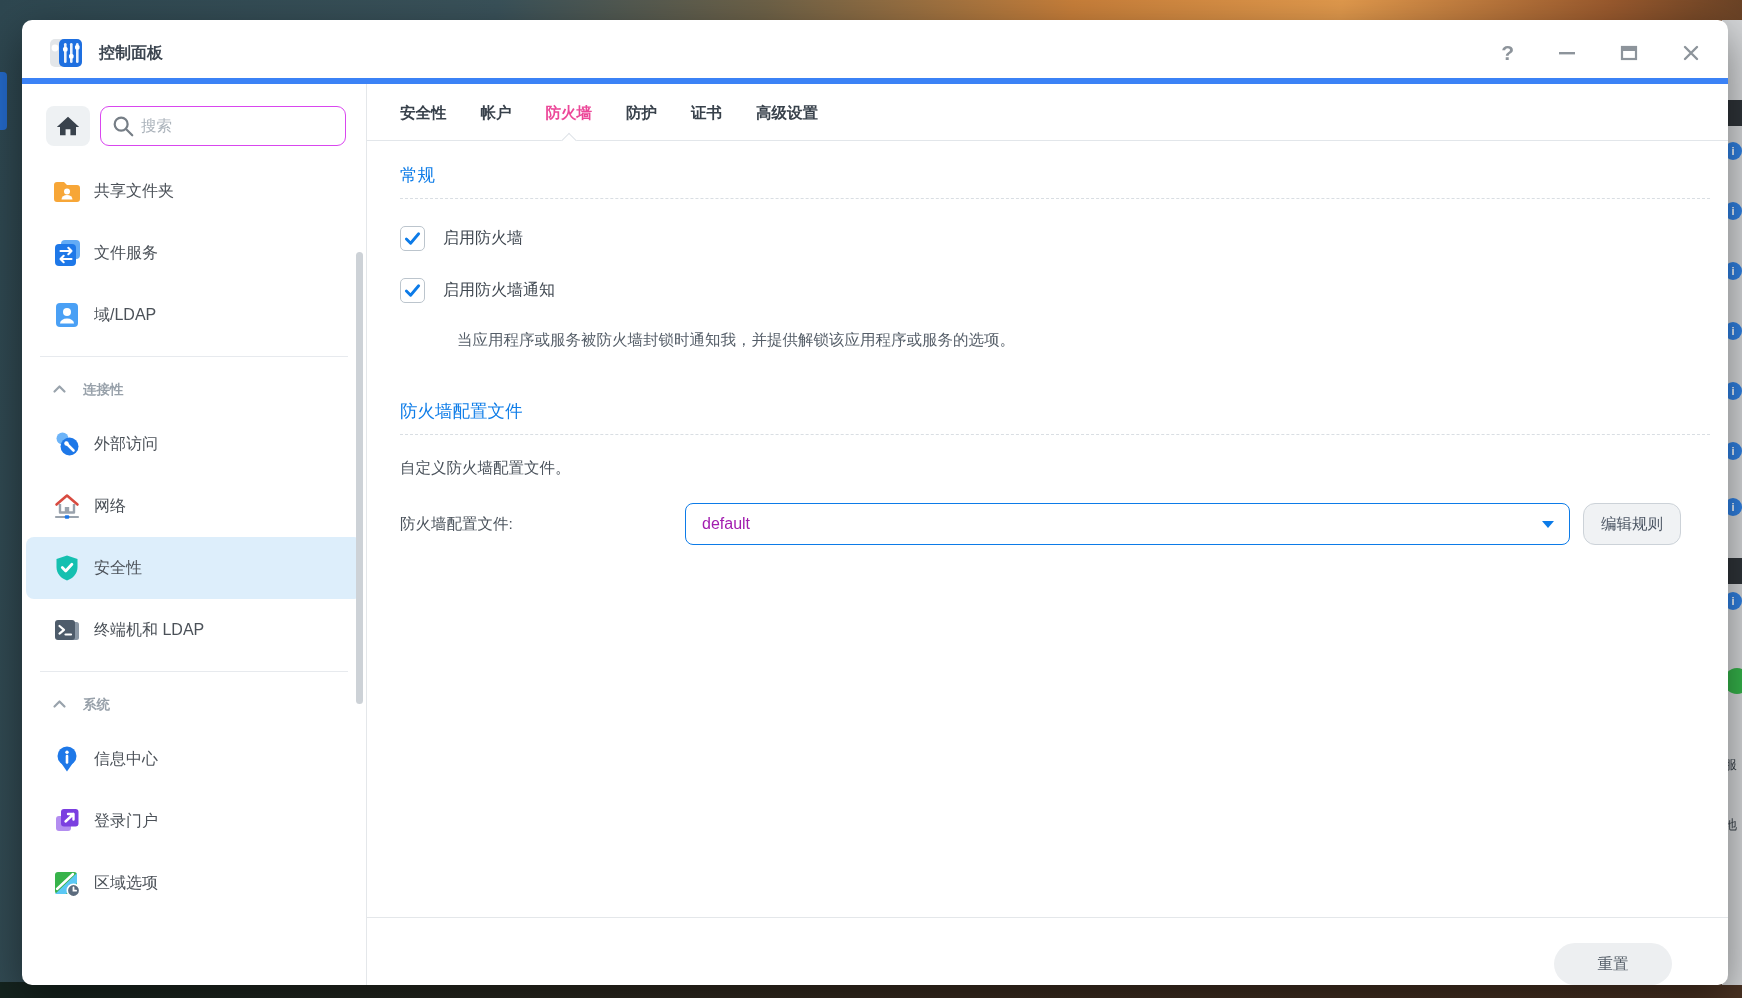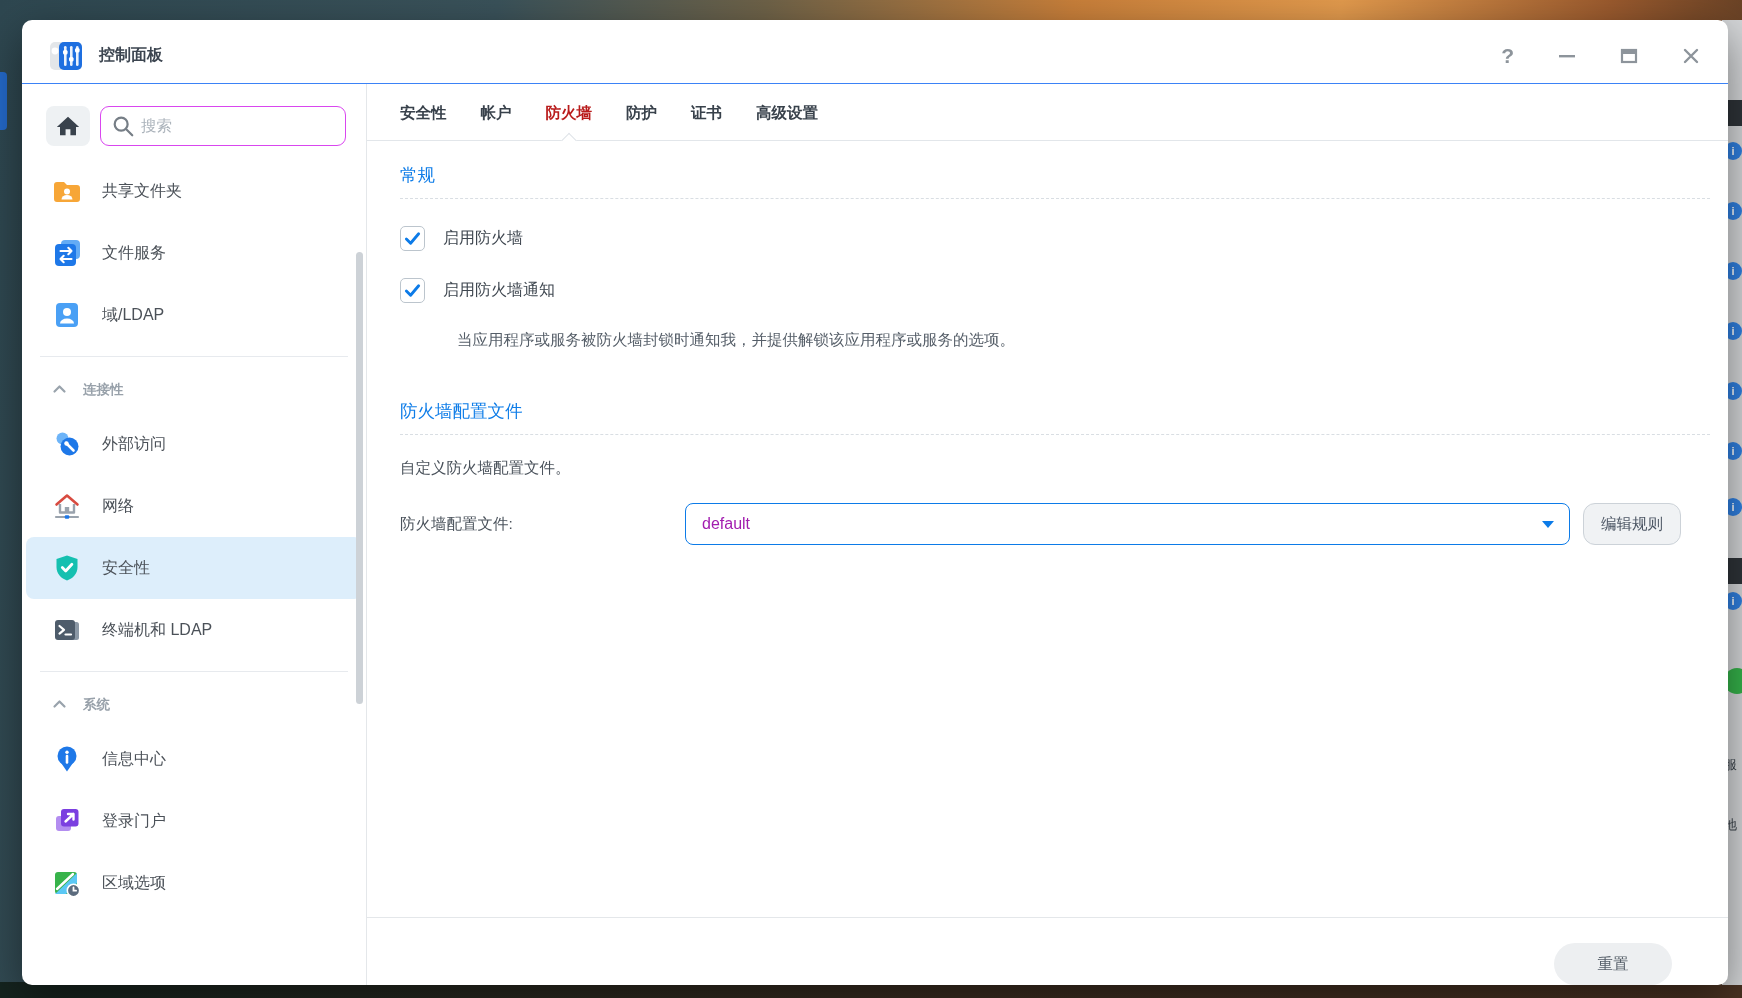--- a/index.html
+++ b/index.html
@@ -15,50 +15,50 @@
   .bg-sliver .bar{position:absolute;left:0;width:100%;height:26px;background:#2e3338;}
   .bg-sliver .dot{position:absolute;left:2px;width:18px;height:18px;border-radius:50%;background:#2f7fe0;color:#fff;font-size:11px;font-weight:bold;text-align:center;line-height:18px;}
   .bg-sliver .gdot{position:absolute;left:2px;width:26px;height:26px;border-radius:50%;background:#35b24a;}
   .bg-sliver .frag{position:absolute;left:2px;font-size:13px;color:#3a424a;white-space:nowrap;}
   .left-sliver{position:absolute;left:0;top:72px;width:7px;height:58px;background:#2469c8;border-radius:0 4px 4px 0;box-shadow:inset -2px 0 0 #15durchblue;}
   
   .window{
     position:absolute;left:22px;top:20px;width:1706px;height:965px;background:#fff;border-radius:10px;
     box-shadow:0 14px 44px rgba(0,0,0,.45);display:flex;flex-direction:column;overflow:hidden;
   }
-  .titlebar{height:64px;flex:0 0 64px;display:flex;align-items:center;padding:8px 28px 0 26px;border-bottom:1px solid #3b82f6;}
+  .titlebar{height:64px;flex:0 0 64px;display:flex;align-items:center;padding:8px 28px 0 26px;border-bottom:6px solid #3b82f6;}
   .app-icon{width:36px;height:36px;margin-right:15px;flex:0 0 auto;}
   .window-title{font-size:16px;font-weight:bold;color:#3c4550;}
   .tb-spacer{flex:1;}
   .tb-controls{display:flex;align-items:center;gap:44px;}
   .tb-btn{color:#8d949b;display:flex;align-items:center;justify-content:center;cursor:default;}
   .tb-help{font-size:21px;font-weight:bold;}
   .wbody{flex:1;display:flex;min-height:0;}
   
   .sidebar{width:345px;flex:0 0 345px;border-right:1px solid #e4e7ea;position:relative;padding-top:22px;overflow:hidden;}
   .search-row{display:flex;align-items:center;padding:0 20px 14px 24px;gap:10px;}
   .home-btn{width:44px;height:40px;background:#eef1f3;border-radius:8px;display:flex;align-items:center;justify-content:center;flex:0 0 auto;}
   .search-wrap{position:relative;flex:1;}
   .search-wrap svg{position:absolute;left:11px;top:8px;}
   .search-input{width:100%;height:40px;border:1px solid #d946ef;border-radius:9px;padding:0 10px 0 40px;font-size:15.5px;color:#333;outline:none;font-family:inherit;}
   .search-input::placeholder{color:#abb3bb;}
-  .side-item{height:62px;display:flex;align-items:center;padding-left:26px;gap:20px;margin:0 4px;border-radius:8px;cursor:default;}
+  .side-item{height:62px;display:flex;align-items:center;padding-left:26px;gap:12px;margin:0 4px;border-radius:8px;cursor:default;}
   .side-item.selected{background:#ddeefb;}
   .side-item .icn{width:30px;height:30px;flex:0 0 auto;display:flex;}
   .side-item .lbl{font-size:16px;color:#4b5158;}
   .side-divider{border-top:1px solid #e7eaee;margin:10px 18px;}
   .side-section{height:46px;display:flex;align-items:center;gap:16px;padding-left:30px;}
   .side-section .sec-lbl{font-size:13.5px;font-weight:bold;color:#98a1aa;}
   .sb-thumb{position:absolute;right:3px;top:168px;width:7px;height:452px;background:#cdd2d7;border-radius:4px;}
   
   .main{flex:1;display:flex;flex-direction:column;min-width:0;}
   .tabbar{flex:0 0 57px;display:flex;align-items:flex-end;padding:0 18px 0 33px;border-bottom:1px solid #e2e6ea;position:relative;}
   .tab{padding:0 17px 16px 17px;font-size:15.5px;font-weight:bold;color:#38414b;position:relative;cursor:default;}
   .tab:first-child{padding-left:0;}
-  .tab.active{color:#b91c1c;}
+  .tab.active{color:#ec4899;}
   .tab.active::after{content:"";position:absolute;left:50%;bottom:-6px;width:10px;height:10px;background:#fff;transform:translateX(-50%) rotate(45deg);border-left:1px solid #dfe3e8;border-top:1px solid #dfe3e8;}
   .content{flex:1;min-height:0;padding:0 18px 0 33px;overflow:hidden;}
   .section-title{font-size:17.5px;color:#0f7de8;margin-top:22px;padding-bottom:11px;border-bottom:1px dashed #d9dee3;}
   .check-row{display:flex;align-items:center;gap:18px;margin-top:27px;}
   .checkbox{width:25px;height:25px;border:1px solid #bcc5cd;border-radius:5px;background:#fff;display:flex;align-items:center;justify-content:center;}
   .check-lbl{font-size:16px;color:#3f4750;}
   .note{margin-top:27px;padding-left:57px;font-size:15.5px;color:#555e68;}
   .desc{margin-top:23px;font-size:15.5px;color:#4a525b;}
   .field-row{display:flex;align-items:center;margin-top:24px;}
   .field-label{flex:0 0 285px;font-size:15.5px;color:#4a525b;}

